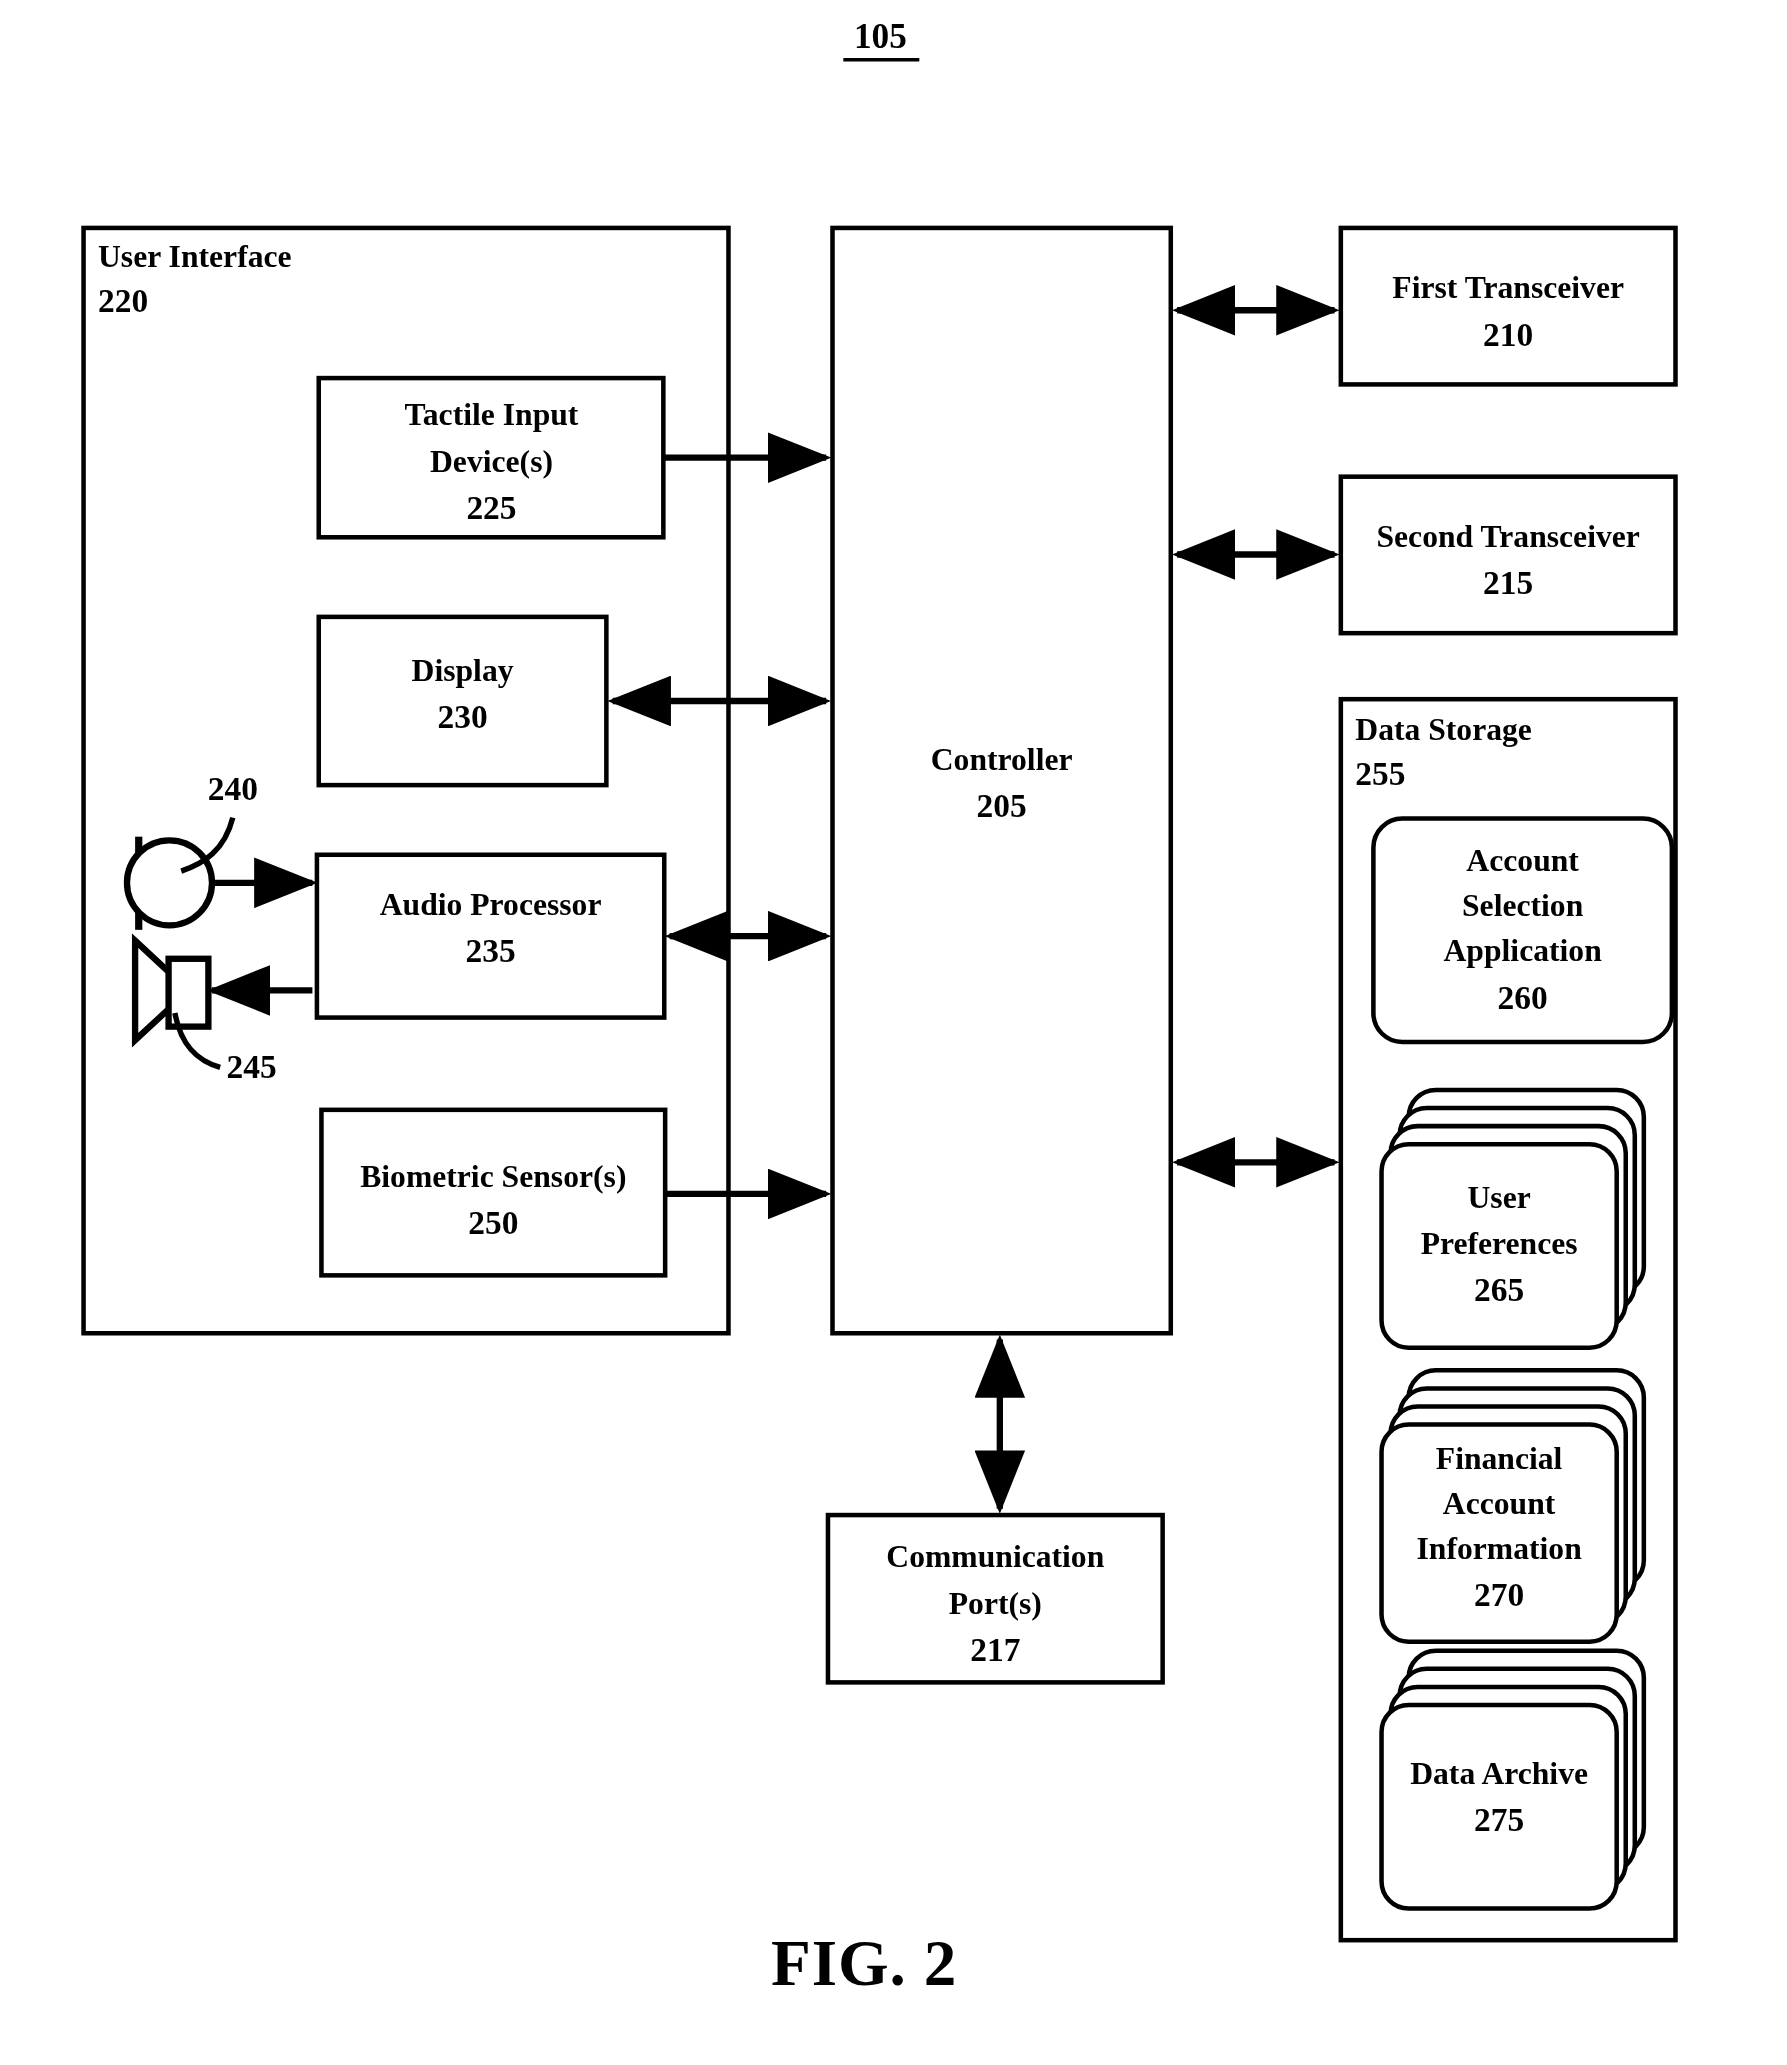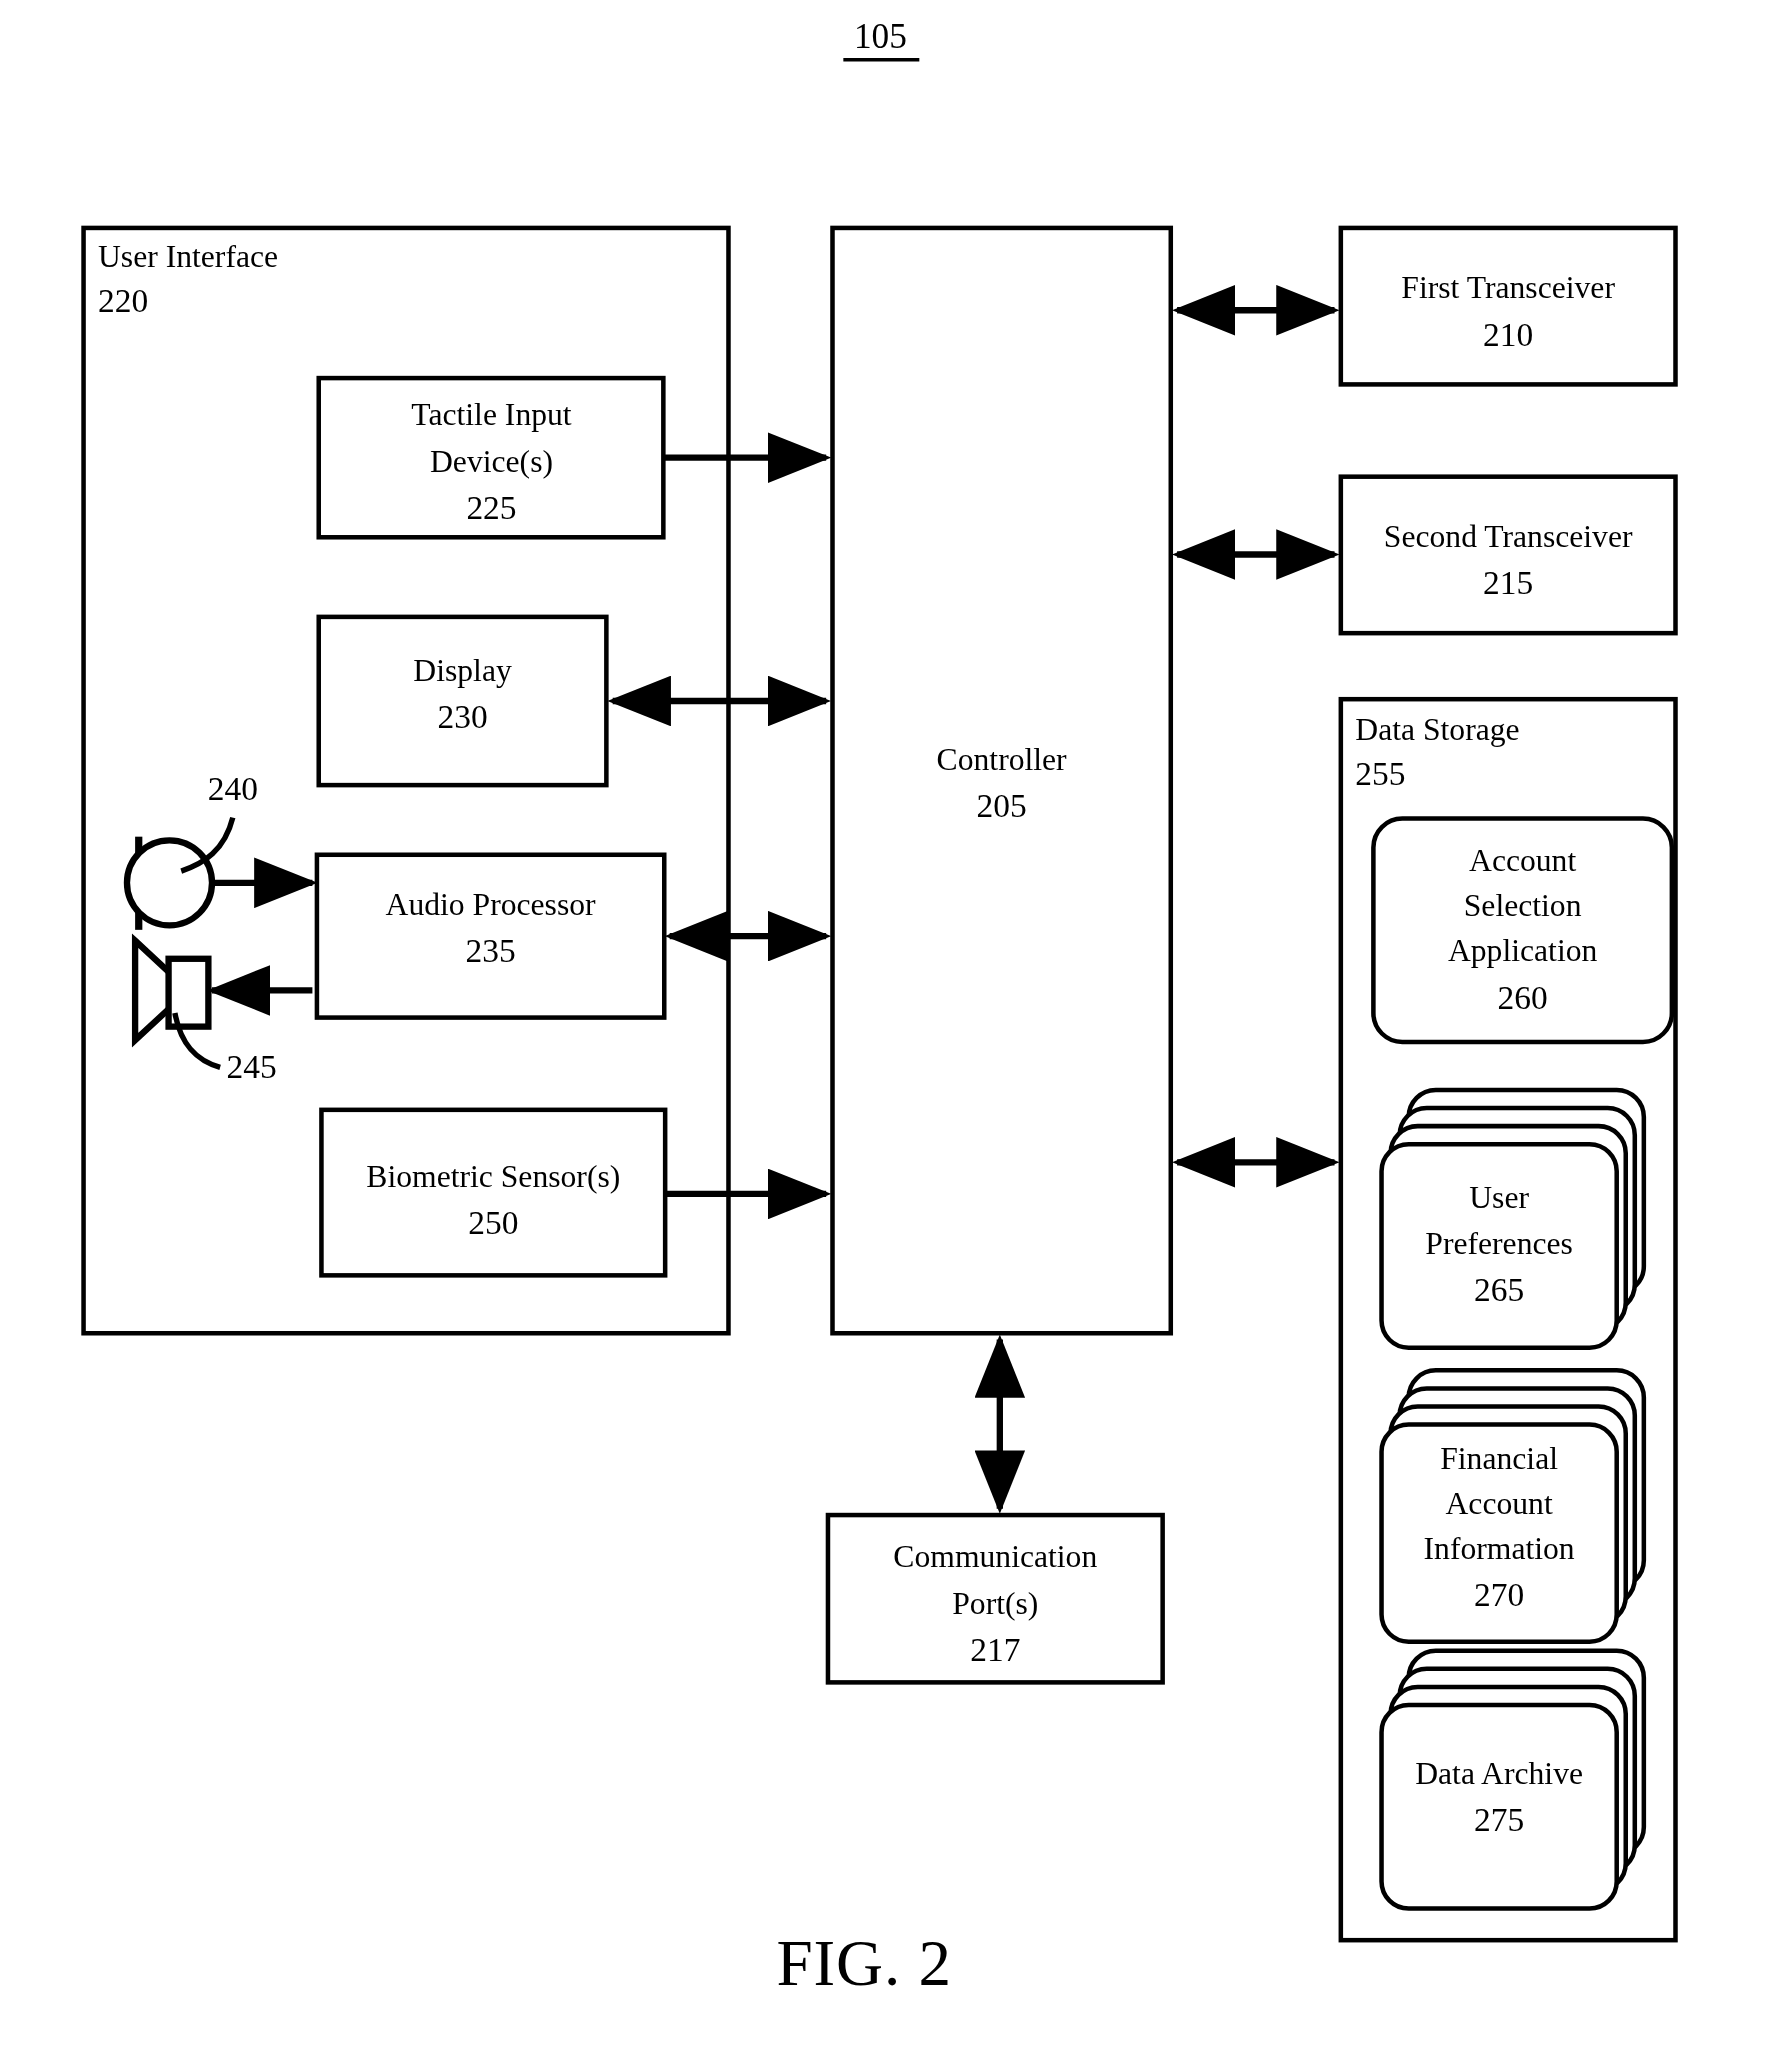--- a/index.html
+++ b/index.html
@@ -11,20 +11,21 @@
     width: 1788px;
     height: 2065px;
     font-family: "Liberation Serif", "DejaVu Serif", serif;
     color: #000000;
     overflow: hidden;
   }
   #figure-root {
     position: relative;
     width: 1788px;
     height: 2065px;
+    font-weight: bold;
   }
   svg#diagram {
     position: absolute;
     top: 0;
     left: 0;
     width: 1788px;
     height: 2065px;
     display: block;
   }
   .box-stroke {

